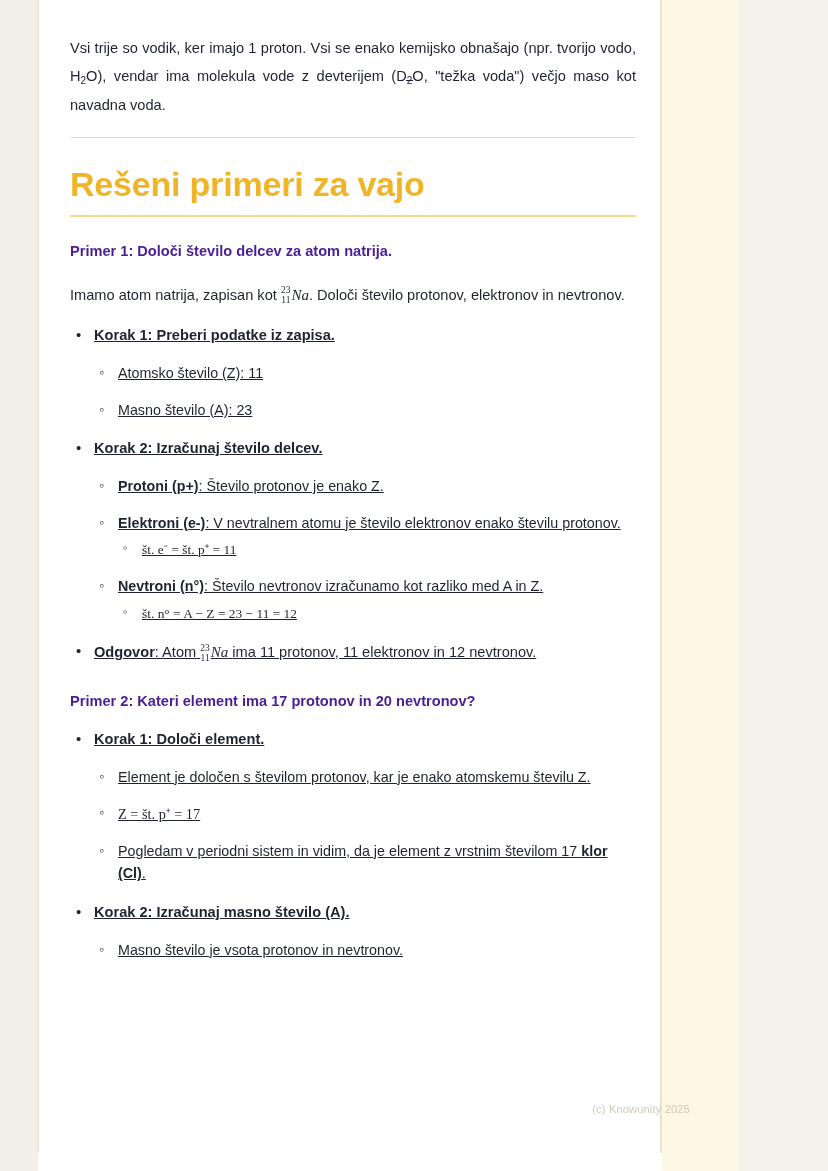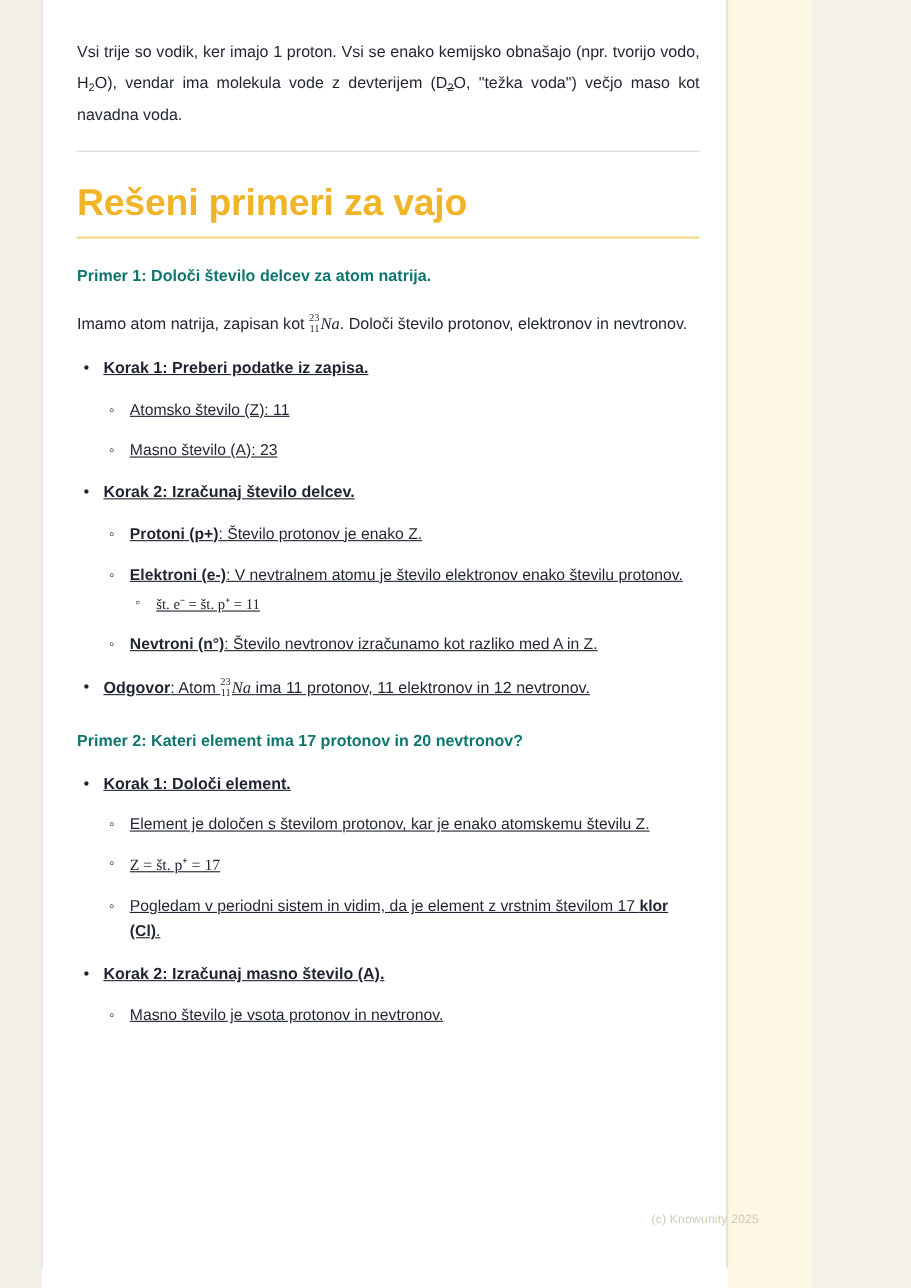--- a/index.html
+++ b/index.html
@@ -85,21 +85,21 @@
   }
   .title-underline {
     border: 0;
     border-top: 2px solid #f3d98a;
     margin: 0 0 24px 0;
   }
   h3.example-title {
     font-size: 14.6px;
     font-weight: bold;
     margin: 0 0 18px 0;
-    color: #0f766e;
+    color: #4c1d95;
     line-height: 1.5;
   }
   h3.example-title.second {
     margin-top: 26px;
     margin-bottom: 16px;
   }
   ul.lvl1 {
     list-style: none;
     margin: 0 0 0 0;
     padding: 0;
@@ -238,20 +238,23 @@
             <b>Protoni (p+)</b><span>: Število protonov je enako Z.</span>
           </li>
           <li>
             <b>Elektroni (e-)</b><span>: V nevtralnem atomu je število elektronov enako številu protonov.</span>
             <ul class="lvl3">
               <li class="mathup">št. e⁻ = št. p⁺ = 11</li>
             </ul>
           </li>
           <li>
             <b>Nevtroni (n°)</b><span>: Število nevtronov izračunamo kot razliko med A in Z.</span>
+            <ul class="lvl3">
+              <li class="mathup">št. n° = A − Z = 23 − 11 = 12</li>
+            </ul>
           </li>
         </ul>
       </li>
 
       <li>
         <b>Odgovor</b><span>: Atom</span>
         <span class="nuclide"><i>23</i><i>11</i></span><span class="elem">Na</span>
         <span>ima 11 protonov, 11 elektronov in 12 nevtronov.</span>
       </li>
     </ul>

